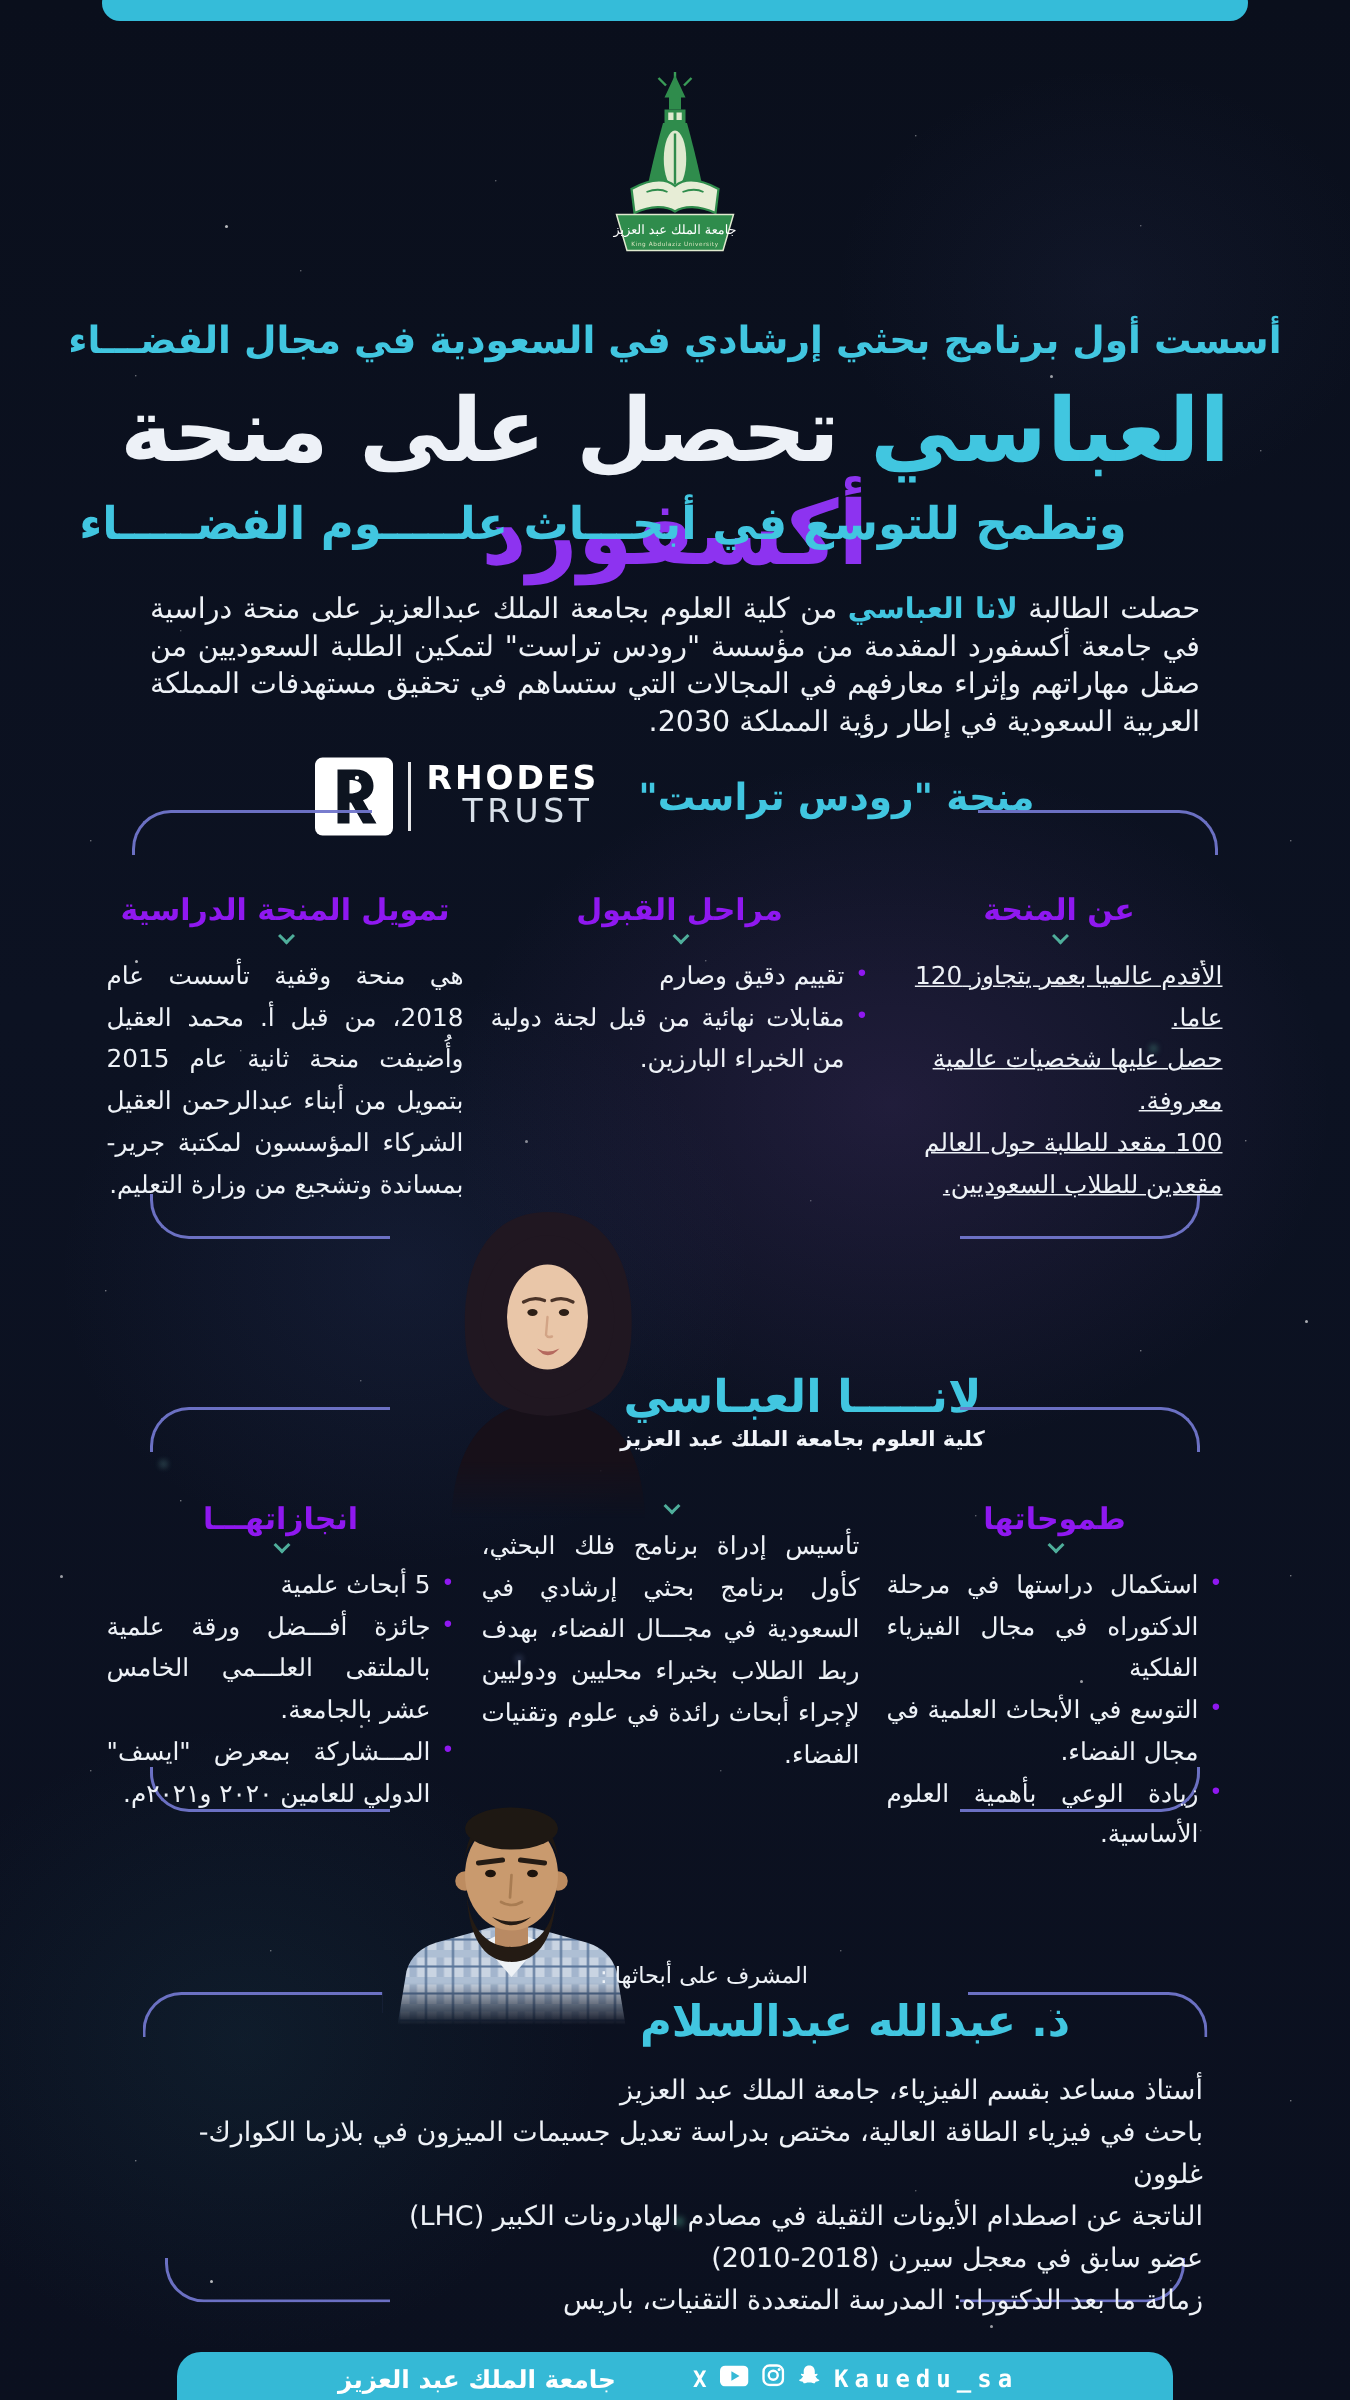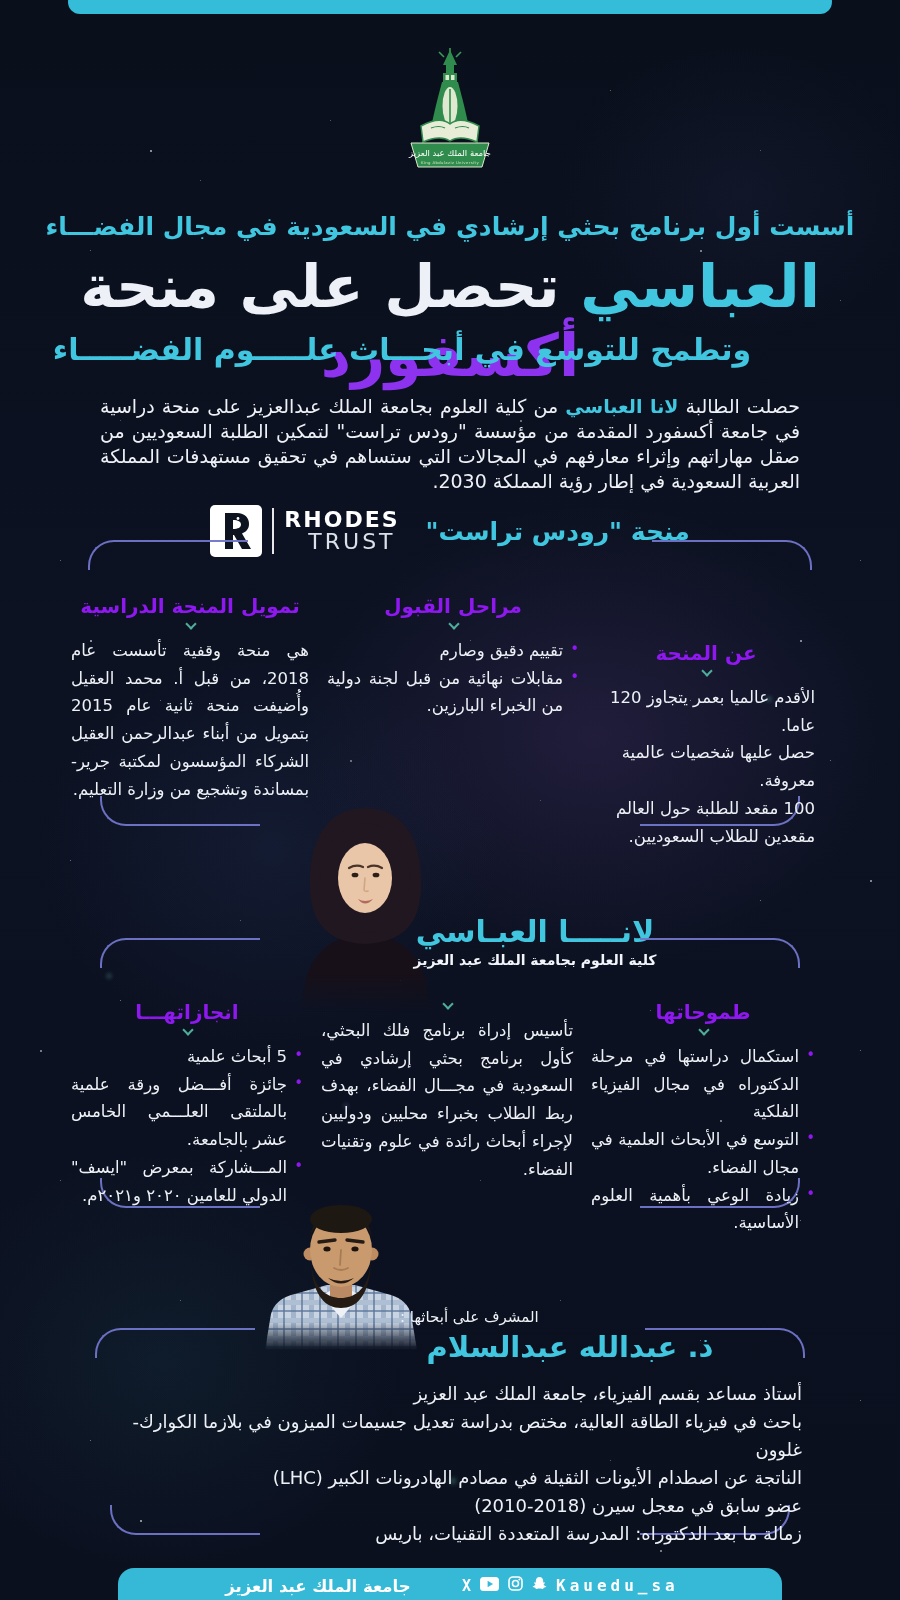--- a/index.html
+++ b/index.html
@@ -65,21 +65,21 @@
   .brk.bl{border-bottom-width:2px;border-left-width:2px;border-bottom-left-radius:26px;}
   .brk.br{border-bottom-width:2px;border-right-width:2px;border-bottom-right-radius:26px;}
 
   .cols{left:85px;width:730px;display:flex;gap:18px;align-items:flex-start;}
   .col{flex:none;}
   .col-h{font-size:20px;font-weight:700;color:#8f18f0;text-align:center;margin-bottom:2px;}
   .chev{width:9px;height:9px;margin:0 auto 8px auto;position:relative;}
   .chev::after{content:"";position:absolute;left:1px;top:0;width:6px;height:6px;border-left:2px solid #4fae9b;border-bottom:2px solid #4fae9b;transform:rotate(-45deg);}
   .col-body{font-size:16.5px;line-height:1.68;color:#eef2f7;}
   .col-body.just{text-align:justify;}
-  .plain-line{text-align:right;}
+  .plain-line{text-align:right;text-decoration:underline;}
   ul.blts{list-style:none;margin:0;padding:0;}
   ul.blts li{position:relative;padding-right:16px;text-align:justify;}
   ul.blts li::before{content:"•";position:absolute;right:0;top:0;color:#8f18f0;font-size:15px;}
 
   .photo{position:absolute;-webkit-mask-image:linear-gradient(180deg,#000 82%,transparent 100%);
          mask-image:linear-gradient(180deg,#000 82%,transparent 100%);}
 
   .lana-name{left:380px;top:914px;width:310px;text-align:center;font-size:30px;font-weight:700;color:#41c6e0;white-space:nowrap;}
   .lana-sub{left:380px;top:952px;width:310px;text-align:center;font-size:14px;font-weight:700;color:#f2f5fa;white-space:nowrap;}
 
@@ -153,21 +153,21 @@
       </div>
     </div>
   </div>
 
   <div class="brk tl" style="left:88px;top:540px;"></div>
   <div class="brk tr" style="left:652px;top:540px;"></div>
   <div class="brk bl" style="left:100px;top:796px;"></div>
   <div class="brk br" style="left:640px;top:796px;"></div>
 
   <div class="abs cols" style="top:594px;">
-    <div class="col" style="width:218px;margin-top:47px;">
+    <div class="col" style="width:218px;">
       <div class="col-h">عن المنحة</div>
       <div class="chev"></div>
       <div class="col-body">
         <div class="plain-line">الأقدم عالميا بعمر يتجاوز 120 عاما.</div>
         <div class="plain-line">حصل عليها شخصيات عالمية معروفة.</div>
         <div class="plain-line">100 مقعد للطلبة حول العالم</div>
         <div class="plain-line">مقعدين للطلاب السعوديين.</div>
       </div>
     </div>
     <div class="col" style="width:252px;">

